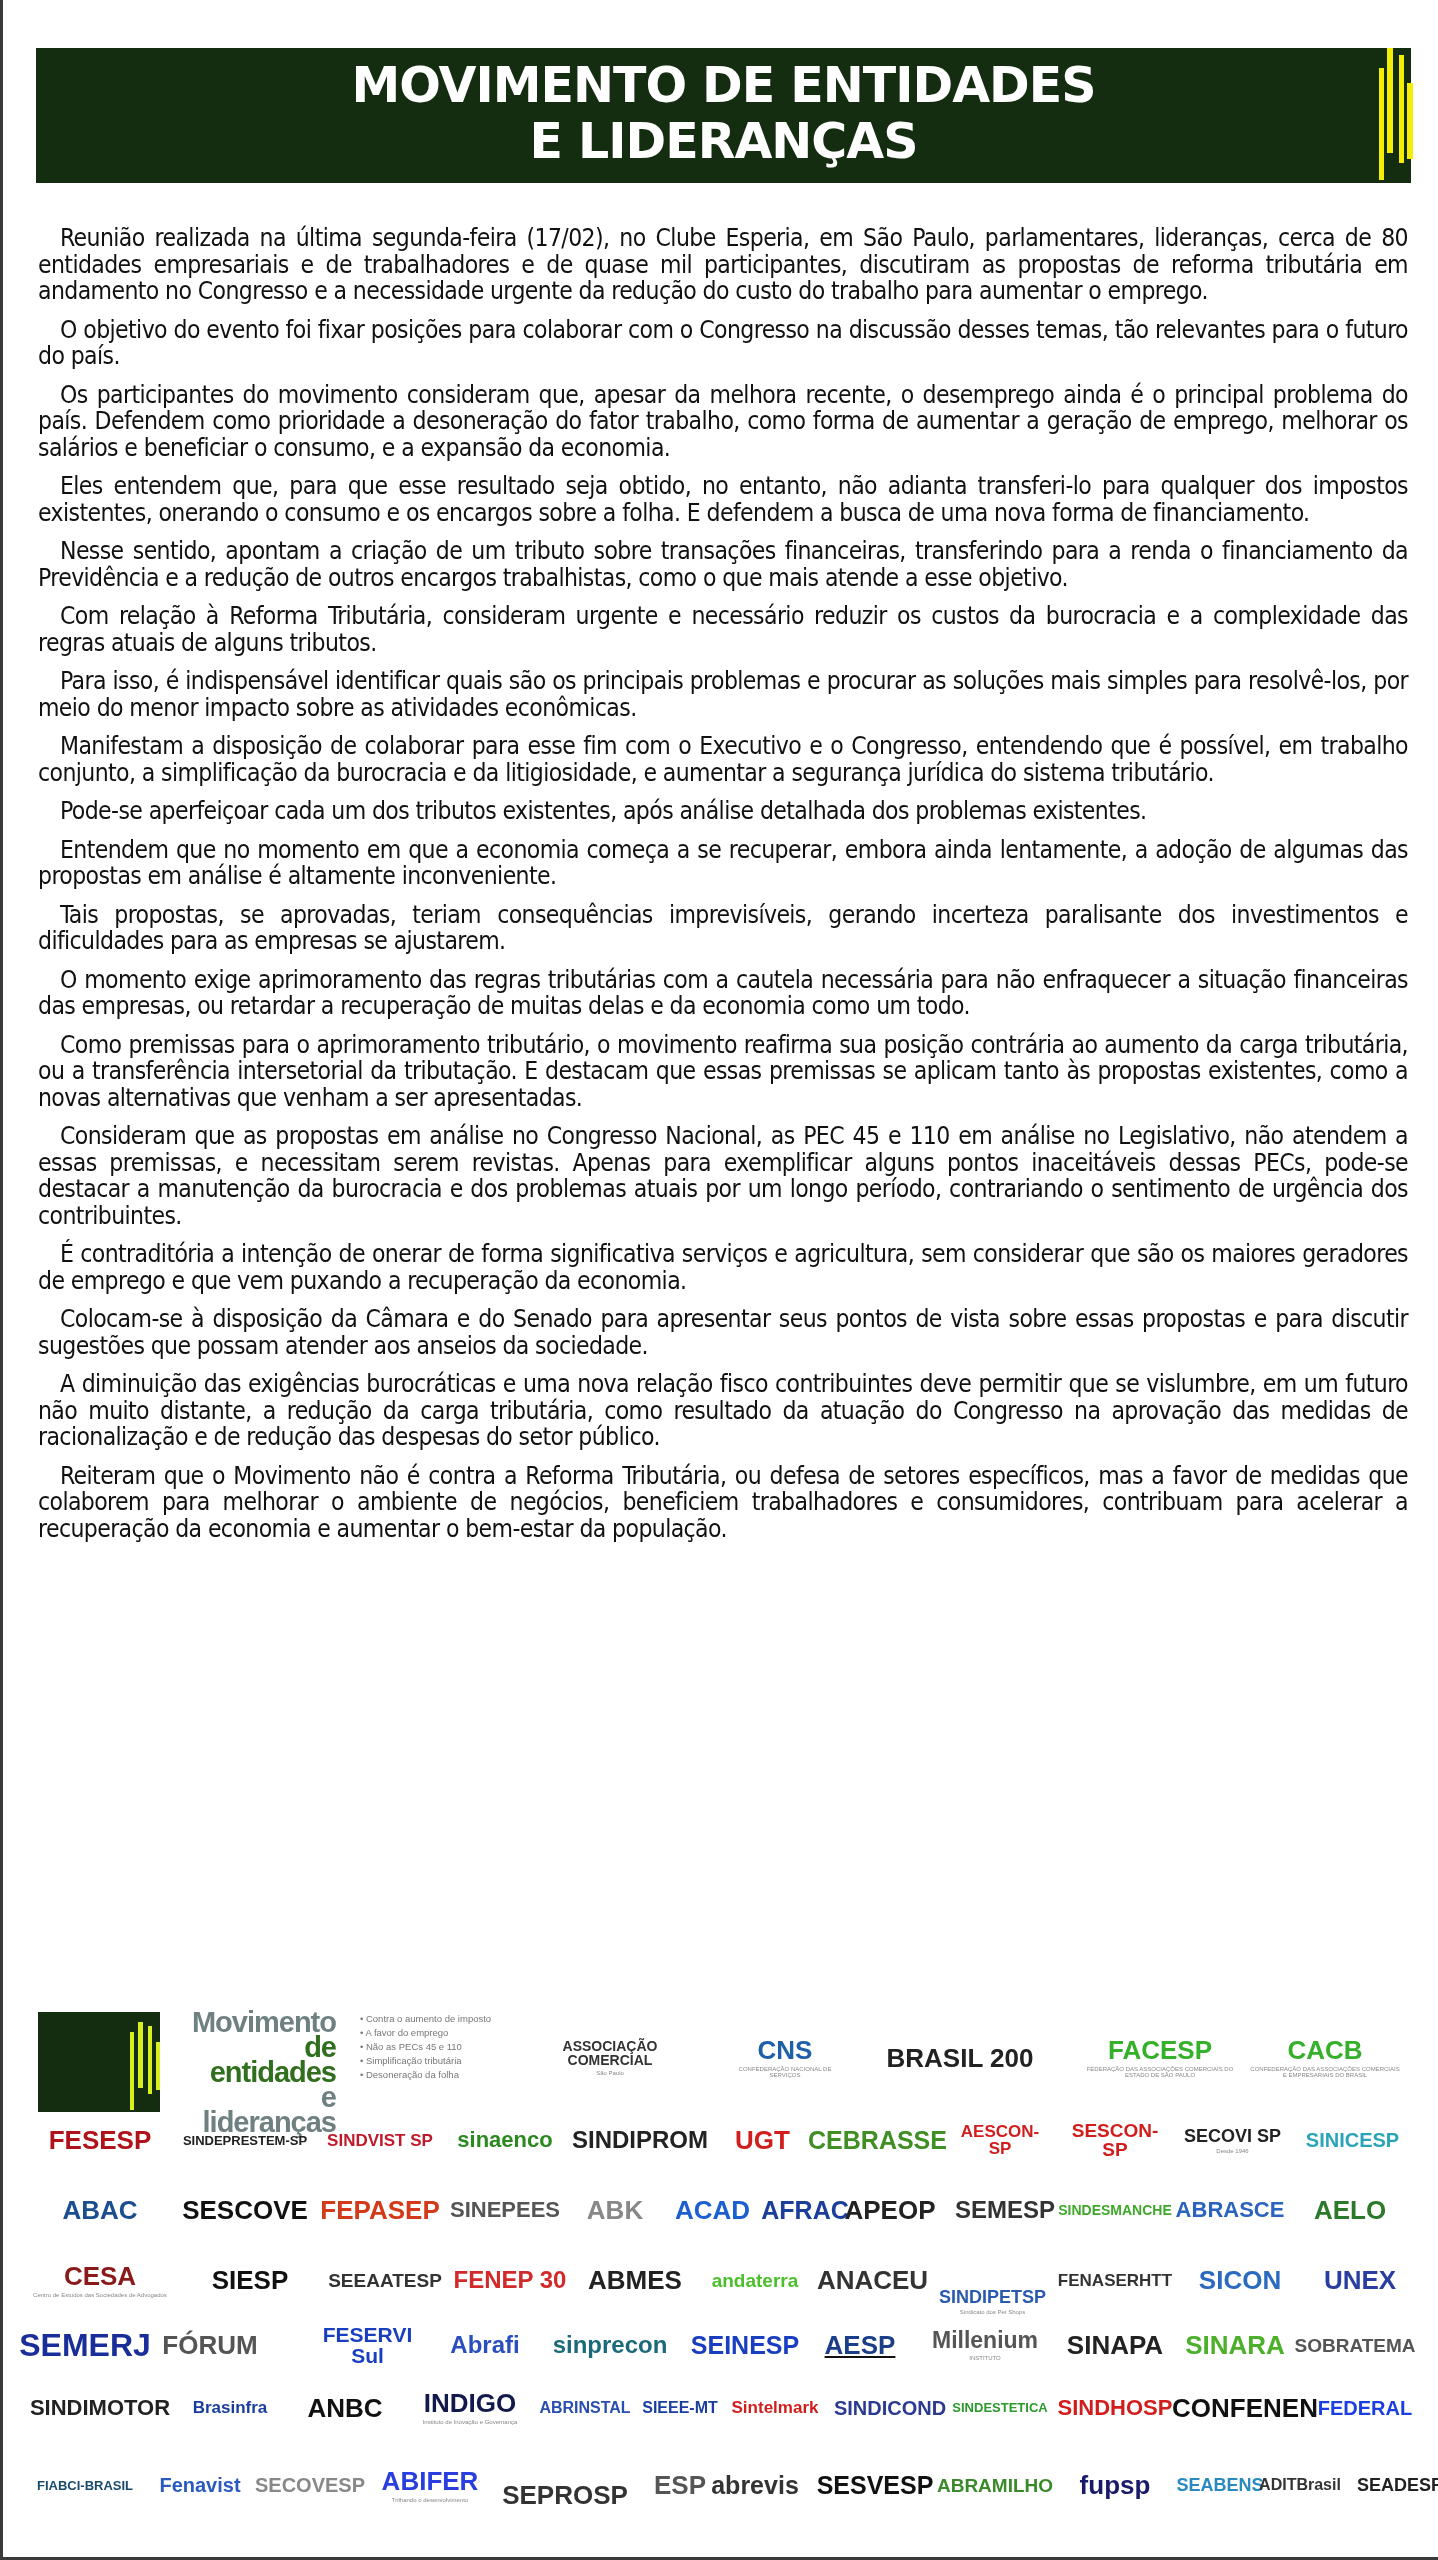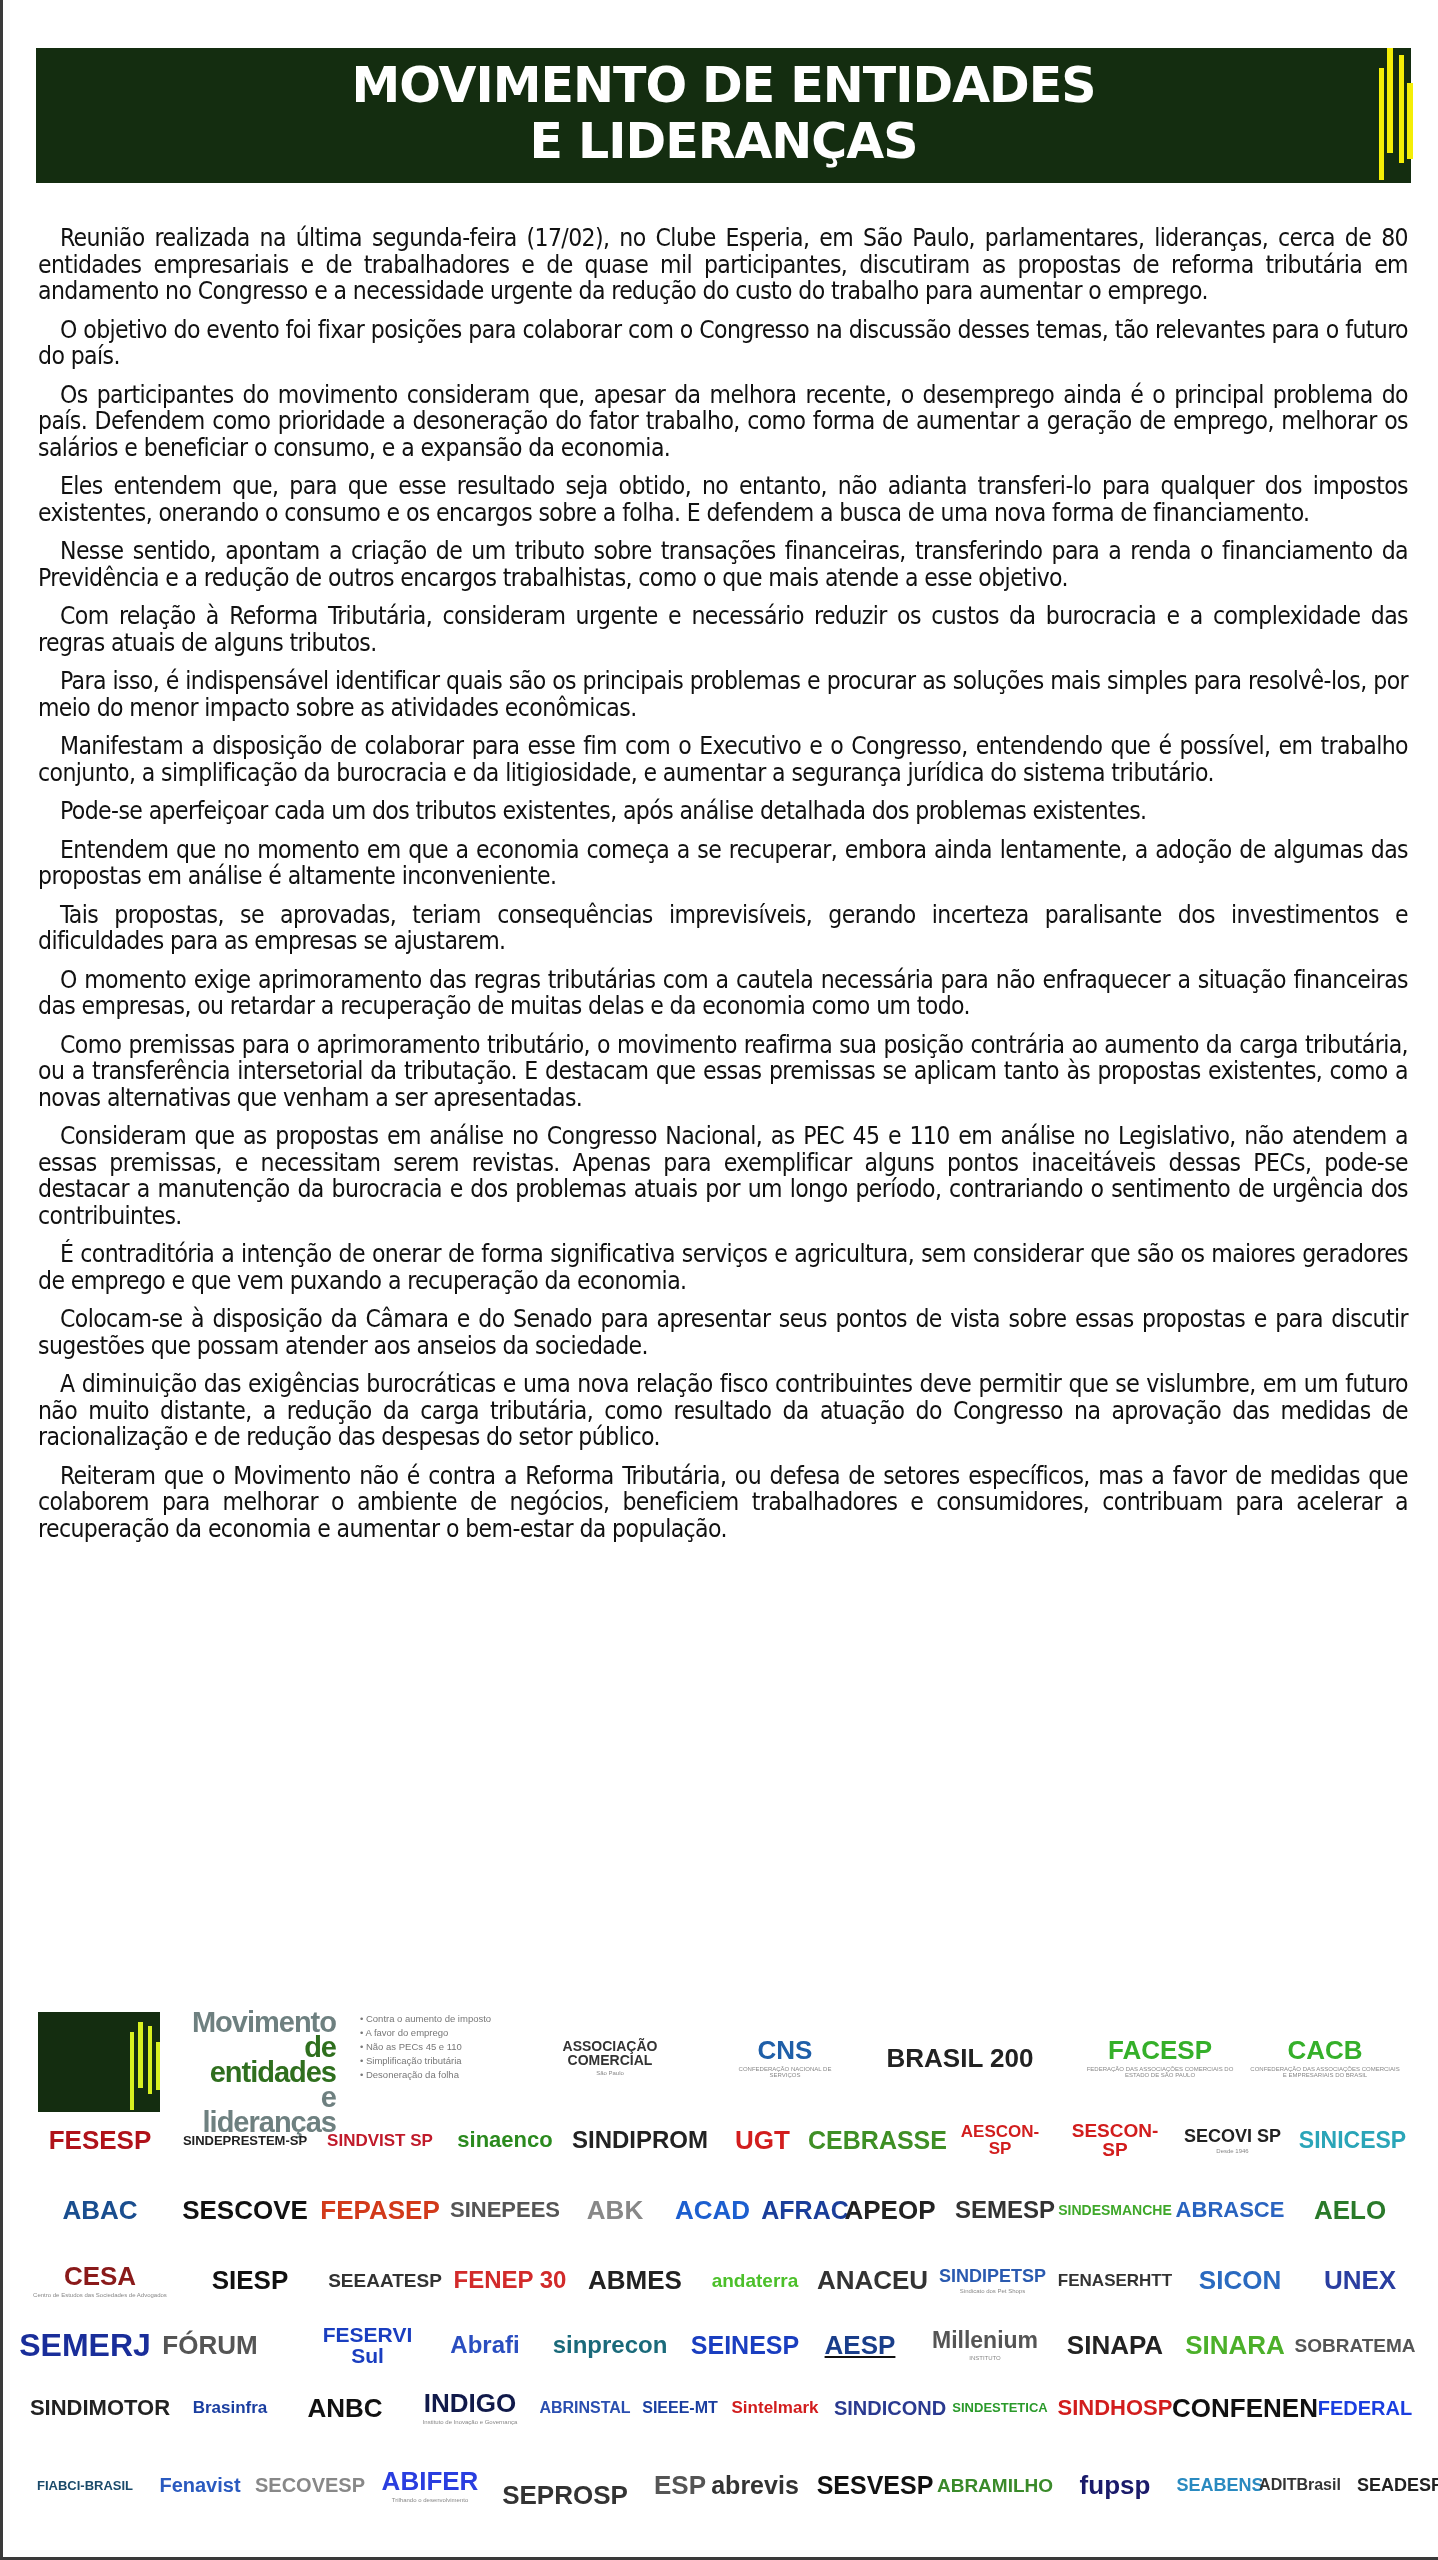--- a/index.html
+++ b/index.html
@@ -144,21 +144,21 @@
       <div class="main" style="color: rgb(210, 29, 29); font-size: 17px;">AESCON-SP</div>
     </div>
     <div class="logo" style="left: 1060px; top: 120px; width: 110px; height: 70px;">
       <div class="main" style="color: rgb(210, 29, 29); font-size: 19px;">SESCON-SP</div>
     </div>
     <div class="logo" style="left: 1180px; top: 120px; width: 105px; height: 70px;">
       <div class="main" style="color: rgb(34, 34, 34); font-size: 18px;">SECOVI SP</div>
       <div class="sub">Desde 1946</div>
     </div>
     <div class="logo" style="left: 1295px; top: 120px; width: 115px; height: 70px;">
-      <div class="main" style="color: rgb(42, 165, 184); font-size: 23px;">SINICESP</div>
+      <div class="main" style="color: rgb(42, 165, 184); font-size: 20px;">SINICESP</div>
     </div>
     <div class="logo" style="left: 30px; top: 190px; width: 140px; height: 70px;">
       <div class="main" style="color: rgb(26, 78, 143); font-size: 26px;">ABAC</div>
     </div>
     <div class="logo" style="left: 180px; top: 190px; width: 130px; height: 70px;">
       <div class="main" style="color: rgb(17, 17, 17); font-size: 26px;">SESCOVE</div>
     </div>
     <div class="logo" style="left: 320px; top: 190px; width: 120px; height: 70px;">
       <div class="main" style="color: rgb(210, 58, 26); font-size: 26px;">FEPASEP</div>
     </div>
@@ -204,21 +204,21 @@
     </div>
     <div class="logo" style="left: 580px; top: 260px; width: 110px; height: 70px;">
       <div class="main" style="color: rgb(34, 34, 34); font-size: 26px;">ABMES</div>
     </div>
     <div class="logo" style="left: 700px; top: 260px; width: 110px; height: 70px;">
       <div class="main" style="color: rgb(76, 192, 42); font-size: 19px;">andaterra</div>
     </div>
     <div class="logo" style="left: 820px; top: 260px; width: 105px; height: 70px;">
       <div class="main" style="color: rgb(51, 51, 51); font-size: 26px;">ANACEU</div>
     </div>
-    <div class="logo" style="left: 935px; top: 260px; width: 115px; height: 70px;">
+    <div class="logo" style="left: 935px; top: 260px; width: 115px; height: 70px; justify-content: flex-end;">
       <div class="main" style="color: rgb(42, 90, 176); font-size: 18px;">SINDIPETSP</div>
       <div class="sub">Sindicato dos Pet Shops</div>
     </div>
     <div class="logo" style="left: 1060px; top: 260px; width: 110px; height: 70px;">
       <div class="main" style="color: rgb(51, 51, 51); font-size: 17px;">FENASERHTT</div>
     </div>
     <div class="logo" style="left: 1180px; top: 260px; width: 120px; height: 70px;">
       <div class="main" style="color: rgb(42, 106, 192); font-size: 26px;">SICON</div>
     </div>
     <div class="logo" style="left: 1310px; top: 260px; width: 100px; height: 70px;">

